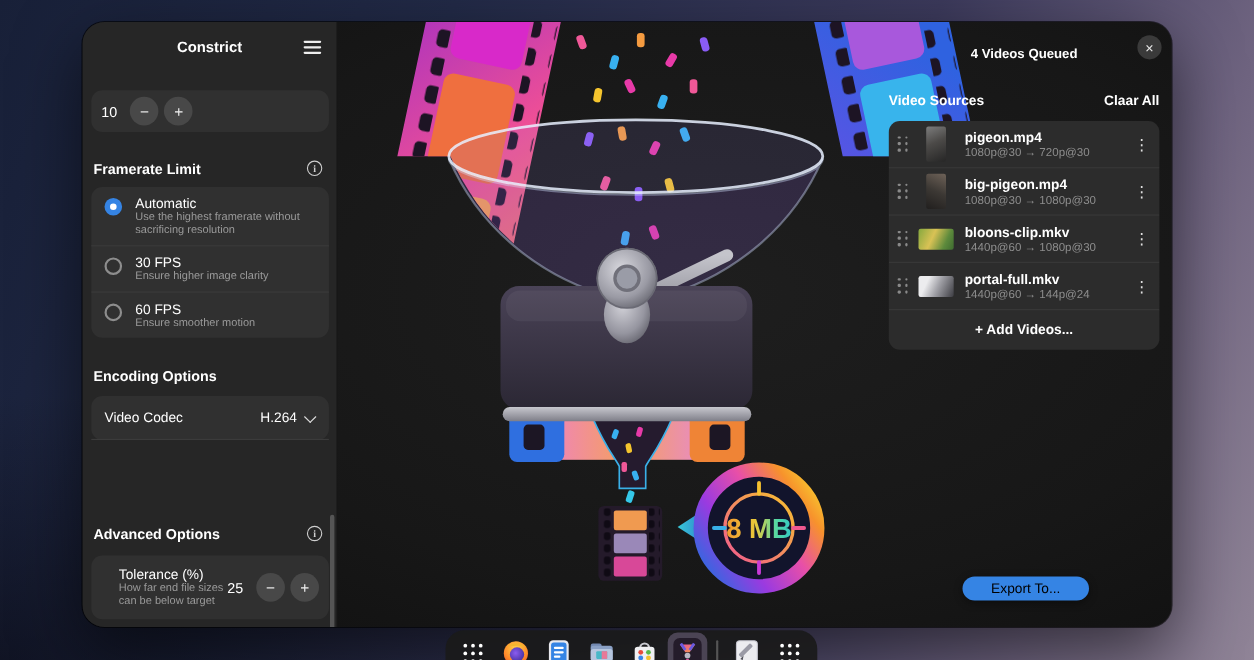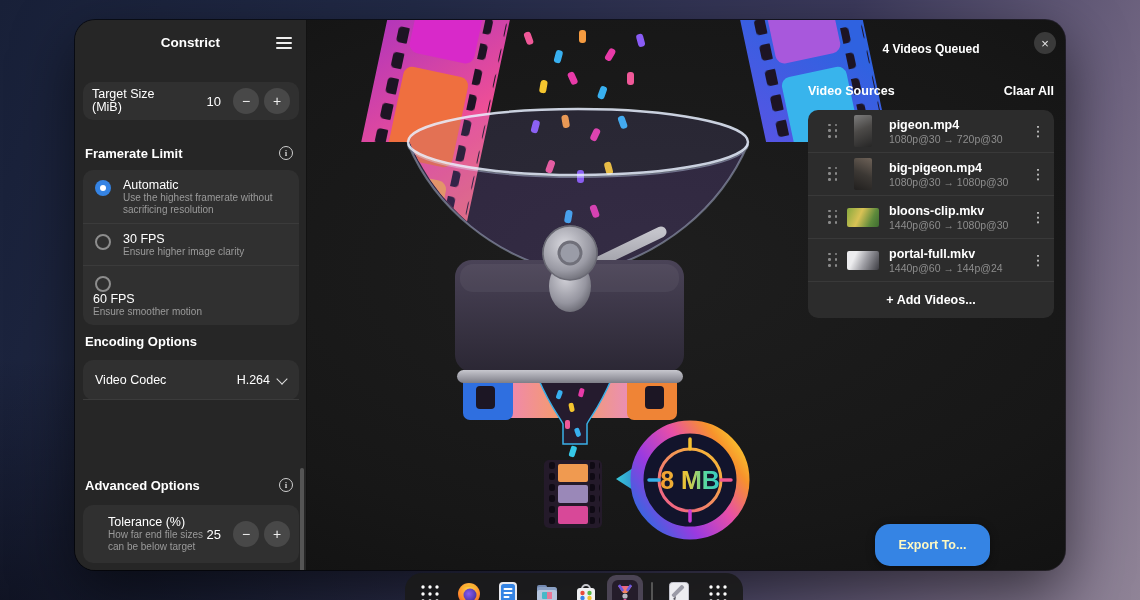--- a/index.html
+++ b/index.html
@@ -30,21 +30,21 @@
   .row-sub { color:#9a9a9a; font-size:10px; line-height:12px; }
   .stepper { display:flex; align-items:center; gap:5px; }
   .step-val { color:#fff; font-size:13px; margin-right:7px; }
   .round-btn { width:26px; height:26px; border-radius:50%; background:#484848; color:#eee; font-size:14px; display:flex; align-items:center; justify-content:center; }
   
   .target-card { top:62px; height:38px; display:flex; align-items:center; padding:0 9px; }
   .target-label { flex:1; line-height:13px; }
   
   .fr-card { top:150px; }
   .opt-row { display:flex; padding:8px 10px 7px 10px; border-bottom:1px solid #3b3b3b; }
-  .opt-row:last-child { border-bottom:none;flex-direction:column; }
+  .opt-row:last-child { border-bottom:none; }
   .radio { width:16px; height:16px; border-radius:50%; border:2px solid #8d8d8d; margin:2px 12px 0 2px; flex:none; position:relative; }
   .radio.on { border:none; background:#3584e4; }
   .radio.on::after { content:""; position:absolute; left:5px; top:5px; width:6px; height:6px; border-radius:50%; background:#fff; }
   .opt-text { max-width:168px; }
   
   .enc-card { top:340px; }
   .codec-row { height:40px; display:flex; align-items:center; padding:0 12px; border-bottom:1px solid #3b3b3b; }
   .codec-row .row-label { flex:1; }
   .codec-val { color:#fff; font-size:12.5px; margin-right:7px; }
   .chevron { width:10px; height:10px; position:relative; }
@@ -61,37 +61,37 @@
   .content { position:relative; flex:1; height:100%; background:radial-gradient(90% 70% at 45% 45%, #1e1e1e 0%, #171717 70%, #121212 100%); }
   .artwork { position:absolute; left:0; top:0; }
   
   .queue { position:absolute; left:501px; top:0; width:246px; height:100%; }
   .q-title { position:absolute; left:0; top:22px; width:100%; text-align:center; color:#fff; font-size:12px; font-weight:bold; }
   .close-btn { position:absolute; right:-2px; top:12px; width:22px; height:22px; border-radius:50%; background:#3a3a3a; color:#e8e8e8; font-size:13px; display:flex; align-items:center; justify-content:center; }
   .q-sub-row { position:absolute; left:0; top:64px; width:100%; display:flex; }
   .q-sources { flex:1; color:#fff; font-size:12.5px; font-weight:bold; }
   .q-clear { color:#fff; font-size:12.5px; font-weight:bold; }
   .list-card { position:absolute; left:0; top:90px; width:246px; background:#2c2c2c; border-radius:10px; overflow:hidden; }
-  .v-row { height:43px; display:flex; align-items:center; border-bottom:1px solid #393939; padding:0 6px 0 20px; }
+  .v-row { height:43px; display:flex; align-items:center; border-bottom:1px solid #393939; padding:0 6px 0 8px; }
   .drag { width:11px; height:15px; display:grid; grid-template-columns:1fr 1fr; grid-template-rows:1fr 1fr 1fr; gap:2.5px; margin-right:7px; flex:none; }
   .drag i { width:2.5px; height:2.5px; border-radius:50%; background:#8a8a8a; }
   .thumb-box { width:34px; height:36px; display:flex; align-items:center; justify-content:center; margin-right:9px; flex:none; }
   .thumb { border-radius:2px; }
   .thumb.portrait { width:18px; height:32px; }
   .thumb.landscape { width:32px; height:19px; }
   .t1 { background:linear-gradient(155deg,#7d7d7d 0%,#4c4a48 45%,#262626 100%); }
   .t2 { background:linear-gradient(205deg,#6e6258 0%,#3c3834 50%,#211f1e 100%); }
   .t3 { background:linear-gradient(115deg,#86a83e 0%,#d9c255 40%,#5d8a3c 75%,#3e6b30 100%); }
   .t4 { background:linear-gradient(115deg,#ececee 25%,#a0a0a6 55%,#3c3c42 100%); }
   .v-meta { flex:1; min-width:0; }
   .v-name { color:#fff; font-size:12.5px; font-weight:bold; white-space:nowrap; }
   .v-conv { color:#8d8d8d; font-size:10.5px; margin-top:1px; }
   .kebab { width:20px; height:24px; color:#e0e0e0; font-size:14px; display:flex; align-items:center; justify-content:center; flex:none; }
   .add-row { height:36px; display:flex; align-items:center; justify-content:center; color:#fff; font-size:12.5px; font-weight:bold; }
-  .export-btn { position:absolute; left:67px; top:504px; width:115px; height:42px; border-radius:15px; background:#3584e4; color:#fef9c3; font-size:12.5px; font-weight:bold; display:flex; align-items:center; justify-content:center; box-shadow:0 2px 8px rgba(0,0,0,0.4); }
+  .export-btn { position:absolute; left:67px; top:504px; width:115px; height:22px; border-radius:15px; background:#3584e4; color:#000000; font-size:12.5px; font-weight:normal; display:flex; align-items:center; justify-content:center; box-shadow:0 2px 8px rgba(0,0,0,0.4); }
   
   .dock { position:absolute; left:405px; top:573px; width:338px; height:40px; background:rgba(26,26,26,0.92); border-radius:17px 17px 0 0; display:flex; align-items:flex-start; padding:7px 12px 0 12px; gap:13px; }
   .dock-icon { width:26px; height:26px; flex:none; position:relative; }
   .dock-sep { width:2px; height:22px; background:#555; border-radius:1px; margin-top:2px; flex:none; }
   .dock-active { position:absolute; left:-5px; top:-5px; width:36px; height:36px; background:#4b4454; border-radius:9px; }
 </style>
 </head>
 <body>
 
 <div class="stage">
@@ -102,24 +102,20 @@
       <div class="side-header">
         <span class="side-title">Constrict</span>
         <div class="menu-btn">
             <i></i>
             <i></i>
             <i></i>
           </div>
       </div>
 
       <div class="card target-card">
-        <div class="target-label">
-          <div class="row-label">Target Size</div>
-          <div class="row-label">(MiB)</div>
-        </div>
         <div class="stepper">
           <span class="step-val">10</span>
           <div class="round-btn">−</div>
           <div class="round-btn">+</div>
         </div>
       </div>
 
       <div class="heading" style="top:126px;">Framerate Limit</div>
       <div class="info-icon" style="top:126px;">i</div>
 

